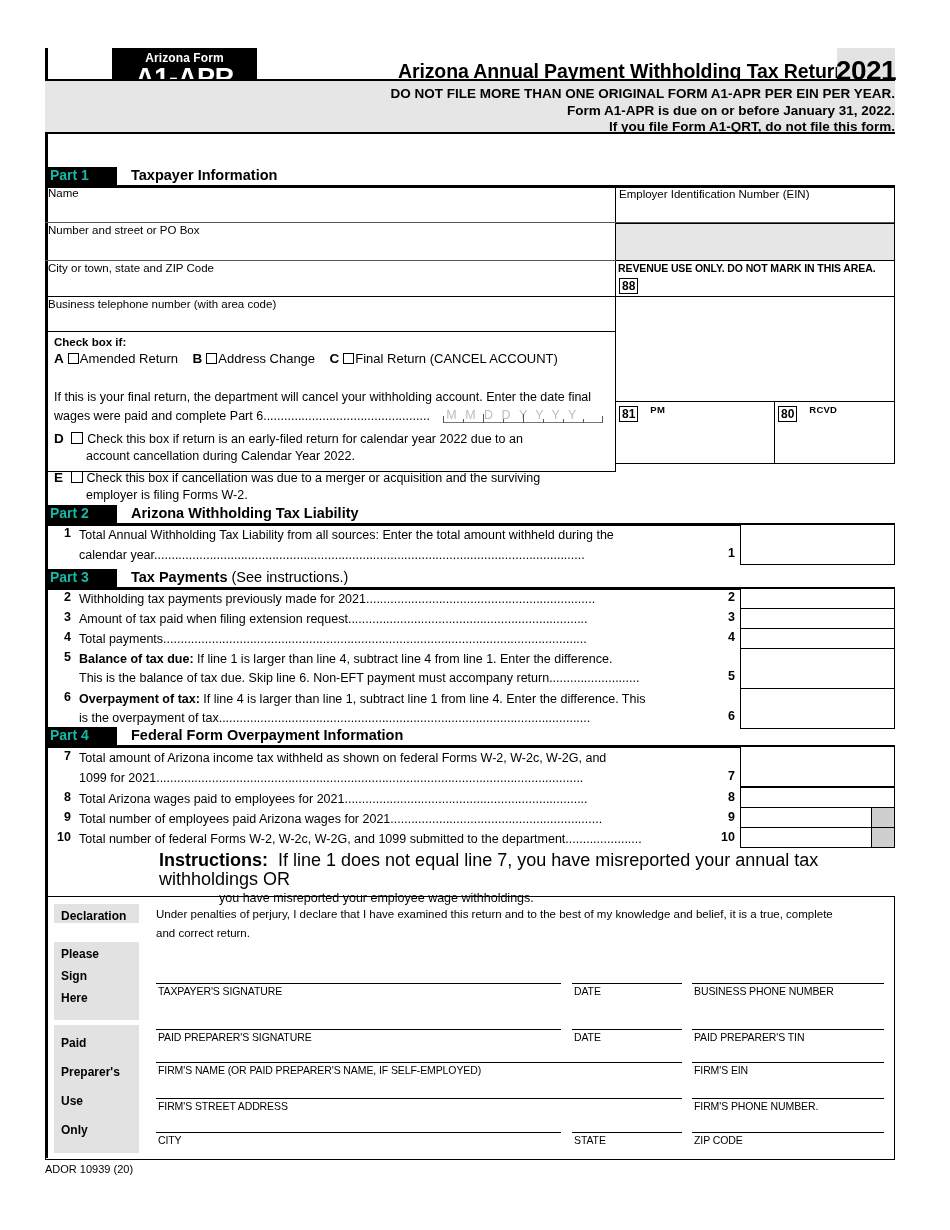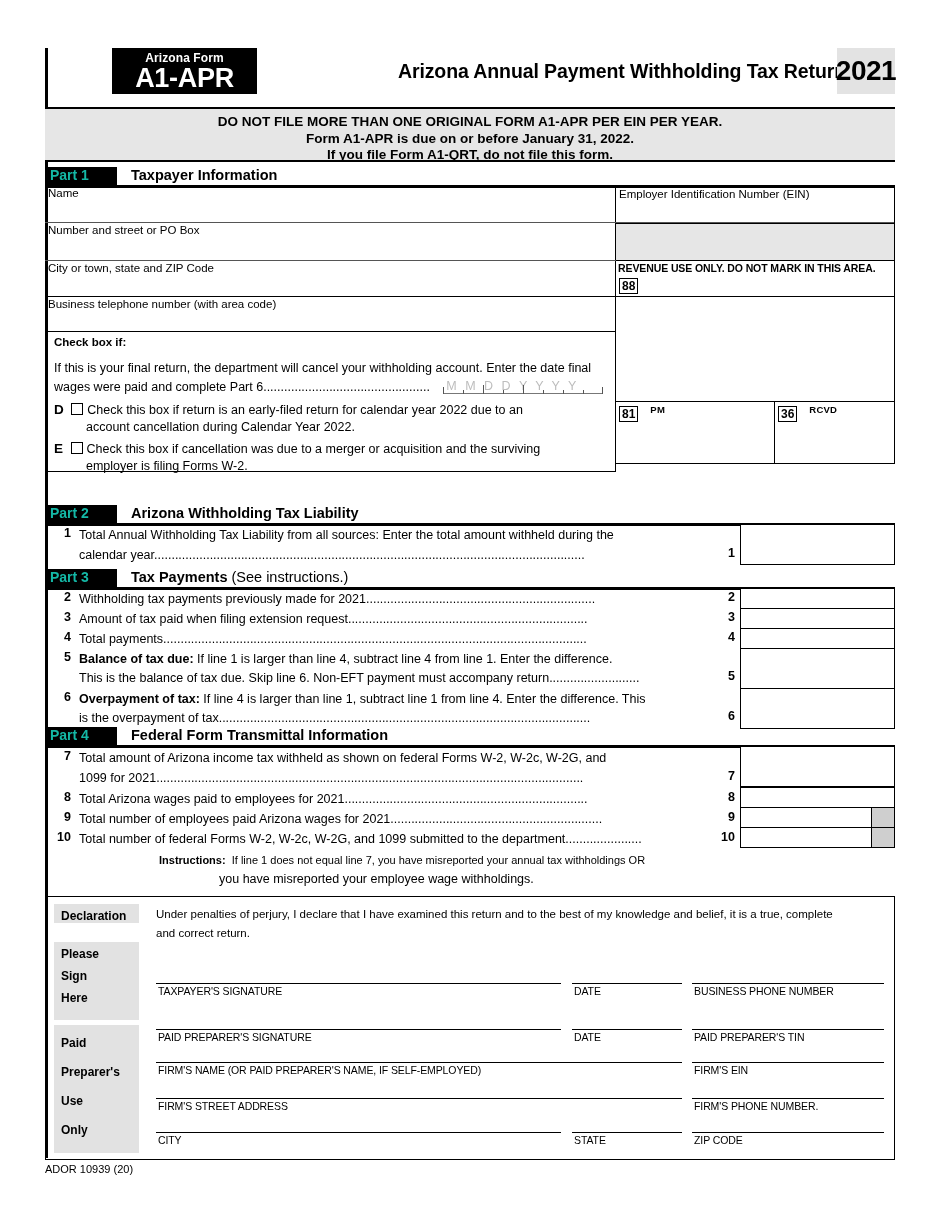--- a/index.html
+++ b/index.html
@@ -28,24 +28,24 @@
   }
   .hdr-year {
     position:absolute; left:792px; top:0; width:58px; height:46px;
     background:#e3e3e3;
     display:flex; align-items:center; justify-content:center;
     font-size:28px; font-weight:bold; letter-spacing:-.5px;
   }
 
   
   .notice {
-    position:absolute; left:45px; top:107px; width:850px; height:55px;
+    position:absolute; left:45px; top:79px; width:850px; height:55px;
     background:#e6e6e6;
     border-top:2.5px solid #000; border-bottom:2.5px solid #000;
-    text-align:center; padding-top:5px;
+    text-align:right; padding-top:5px;
   }
   .notice div { font-size:13.5px; font-weight:bold; line-height:16.5px; }
 
   
   .part-head { position:absolute; height:19px; }
   .part-head .tag {
     display:inline-block; background:#000; color:#14b8a6;
     font-size:14px; font-weight:bold; padding:1px 7px 2px 5px;
     width:72px; line-height:15px;
   }
@@ -175,30 +175,37 @@
         <span class="numbox">88</span>
       </div>
     </div>
     <div class="p1-pm">
       <div style="padding:2px 0 0 3px;">
         <span class="numbox">81</span><span class="smcap">PM</span>
       </div>
     </div>
     <div class="p1-rcvd">
       <div style="padding:2px 0 0 3px;">
-        <span class="numbox">36</span><span class="smcap">RCVD</span>
+        <span class="numbox">80</span><span class="smcap">RCVD</span>
       </div>
     </div>
 
     <div class="chk-area">
       <div class="chk-inner">
         <div class="cb-title">Check box if:</div>
 
-
-        <div class="para" style="margin-top:11px;">If this is your final return, the department will cancel your withholding account. Enter the date final</div>
+        <div class="cb-row">
+          <span class="ltr">A</span><span class="cbx"></span><span>Amended Return</span>
+          &nbsp;&nbsp;
+          <span class="ltr">B</span><span class="cbx"></span><span>Address Change</span>
+          &nbsp;&nbsp;
+          <span class="ltr">C</span><span class="cbx"></span><span>Final Return (CANCEL ACCOUNT)</span>
+        </div>
+
+        <div class="para" style="margin-top:21px;">If this is your final return, the department will cancel your withholding account. Enter the date final</div>
         <div class="para">
           <span>wages were paid and complete Part 6</span><span class="dotline">................................................</span>
           <span class="datefld">
             <span class="g">M M D D Y Y Y Y</span>
             <span class="baseln"></span>
             <span class="tick" style="left:0;   height:7px;"></span>
             <span class="tick" style="left:20px; height:4px;"></span>
             <span class="tick" style="left:40px; height:9px;"></span>
             <span class="tick" style="left:60px; height:4px;"></span>
             <span class="tick" style="left:80px; height:9px;"></span>
@@ -284,21 +291,21 @@
     <div class="lrow" style="height:40px;">
       <div class="lno" style="top:0;">6</div>
       <div class="ltxt" style="top:0;"><b>Overpayment of tax:</b><span>  If line 4 is larger than line 1, subtract line 1 from line 4. Enter the difference. This</span></div>
       <div class="ltxt" style="top:19px;"><span>is the overpayment of tax</span><span>...........................................................................................................</span></div>
       <div class="lend" style="left:676px; top:19px;">6</div>
       <div class="amt" style="left:695px; top:-2px; width:155px; height:41px;"></div>
     </div>
   </div>
 
   <div class="part-head" style="left:45px; top:726px; width:520px;">
-    <span class="tag">Part 4</span><span class="ttl">Federal Form Transmittal Information</span>
+    <span class="tag">Part 4</span><span class="ttl">Federal Form Overpayment Information</span>
   </div>
   <div class="part-rule" style="top:745px;"></div>
 
   <div class="lines" style="top:749px; width:850px;">
 
     <div class="lrow" style="height:41px;">
       <div class="lno" style="top:0;">7</div>
       <div class="ltxt" style="top:0;">Total amount of Arizona income tax withheld as shown on federal Forms W-2, W-2c, W-2G, and</div>
       <div class="ltxt" style="top:20px;"><span>1099 for 2021</span><span>...........................................................................................................................</span></div>
       <div class="lend" style="left:676px; top:20px;">7</div>
@@ -325,21 +332,21 @@
       <div class="lno" style="top:0; width:30px; left:-4px;">10</div>
       <div class="ltxt" style="top:0;"><span>Total number of federal Forms W-2, W-2c, W-2G, and 1099 submitted to the department.</span><span>.....................</span></div>
       <div class="lend" style="left:668px; top:0; width:22px;">10</div>
       <div class="amt" style="left:695px; top:-3px; width:155px; height:21px;">
         <div class="amt-cents"></div>
       </div>
     </div>
   </div>
 
   <div style="position:absolute; left:133px; top:851px; width:760px;">
-    <div style="font-size:11px; line-height:19px;padding-left:26px;">
+    <div style="font-size:18px; line-height:19px;padding-left:26px;">
       <b>Instructions:</b>&nbsp;&nbsp;<span>If line 1 does not equal line 7, you have misreported your annual tax withholdings OR</span>
     </div>
     <div style="font-size:12.5px; line-height:19px; padding-left:86px;">
       <span>you have misreported your employee wage withholdings.</span>
     </div>
   </div>
 
   <div class="decl">
 
     <div class="decl-side" style="top:7px; height:19px;">

